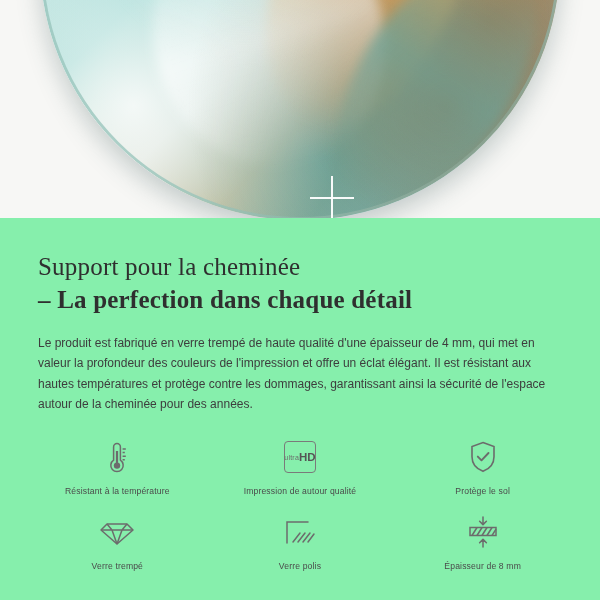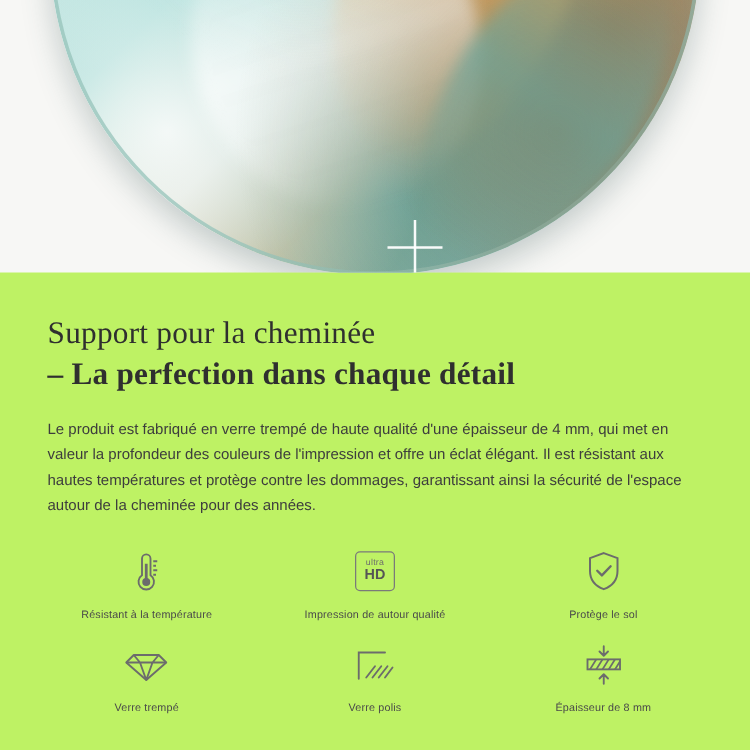--- a/index.html
+++ b/index.html
@@ -10,21 +10,21 @@
     width: 600px;
     height: 600px;
     background: #ffffff;
     font-family: "Liberation Sans", sans-serif;
     overflow: hidden;
   }
   .page {
     position: relative;
     width: 600px;
     height: 600px;
-    background: #bef264;
+    background: #86efac;
     overflow: hidden;
   }
 
   
   .hero {
     position: relative;
     width: 600px;
     height: 218px;
     overflow: hidden;
     background: #f7f7f5;
@@ -146,21 +146,21 @@
     color: #4a4a4a;
     letter-spacing: 0.15px;
     line-height: 1.2;
     text-align: right;
   }
   .ultrahd {
     width: 30px; height: 30px;
     border: 1.6px solid #7a7a7a;
     border-radius: 4px;
     display: flex;
-    flex-direction: column;
+    flex-direction: row;
     align-items: center;
     justify-content: center;
     line-height: 1;
   }
   .ultrahd .u1 { font-size: 7px; color: #6c6c6c; letter-spacing: 0.2px; }
   .ultrahd .u2 { font-size: 11.5px; font-weight: bold; color: #555; margin-top: 1px; }
   svg { display: block; }
 </style>
 </head>
 <body>

